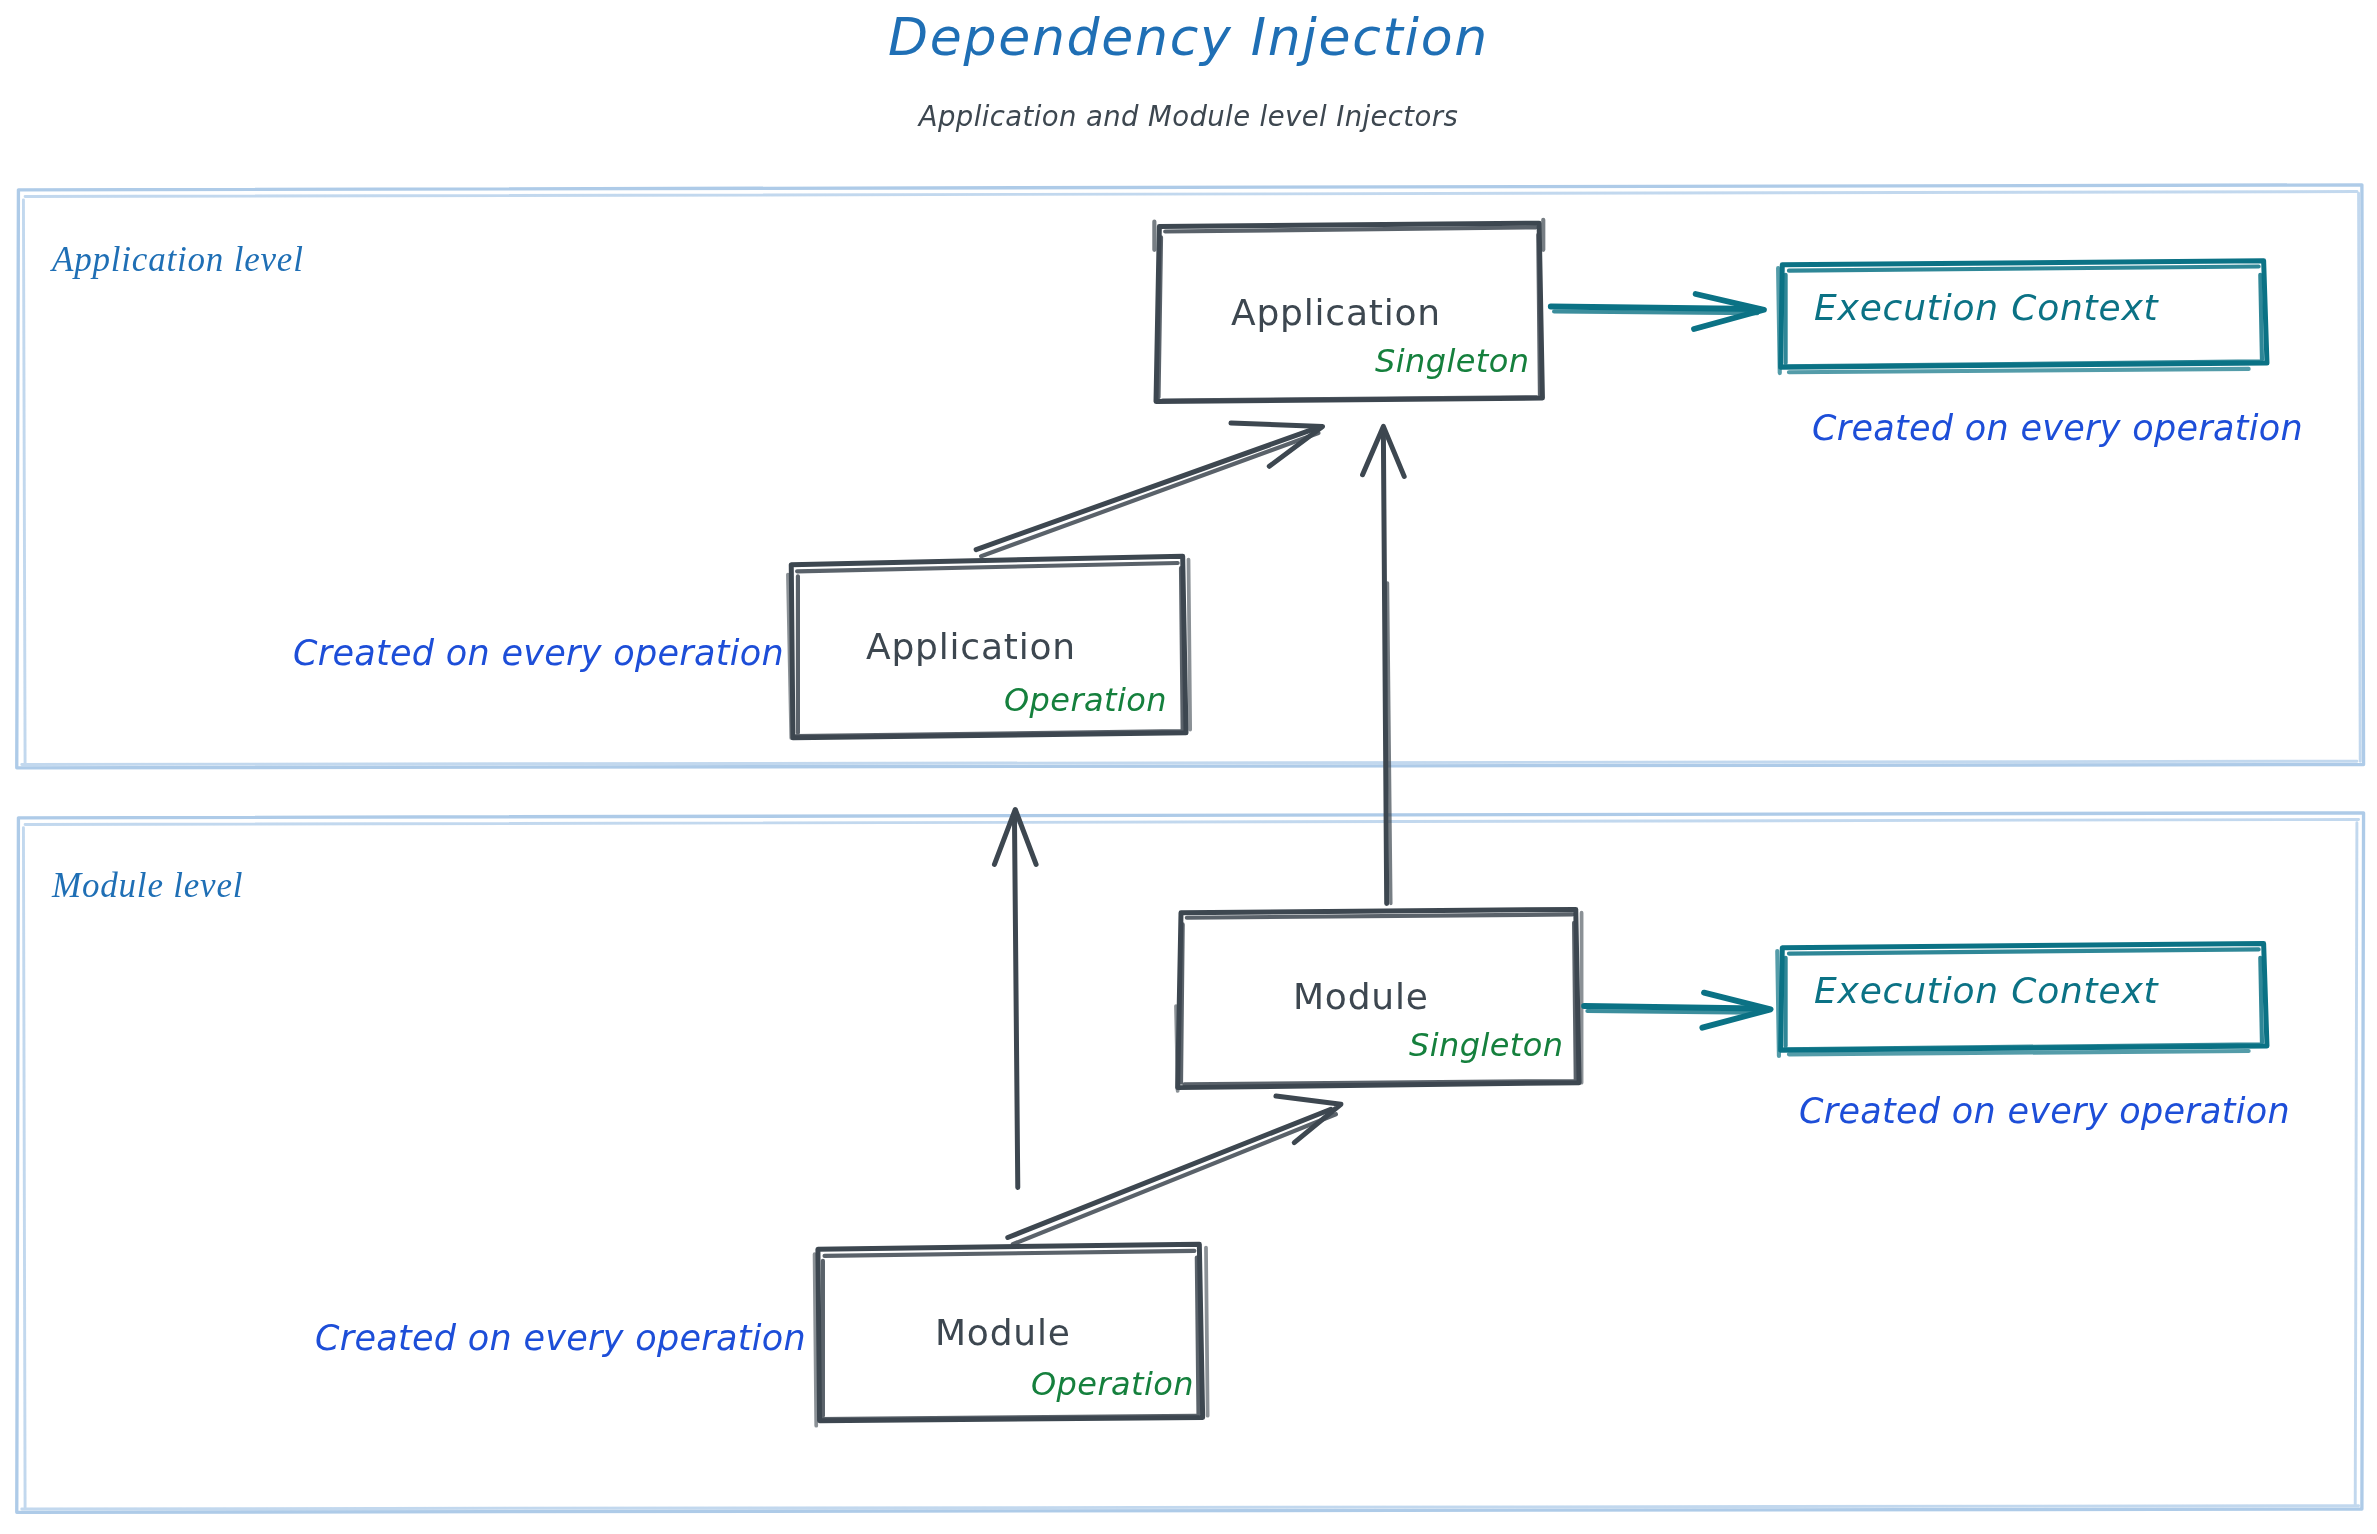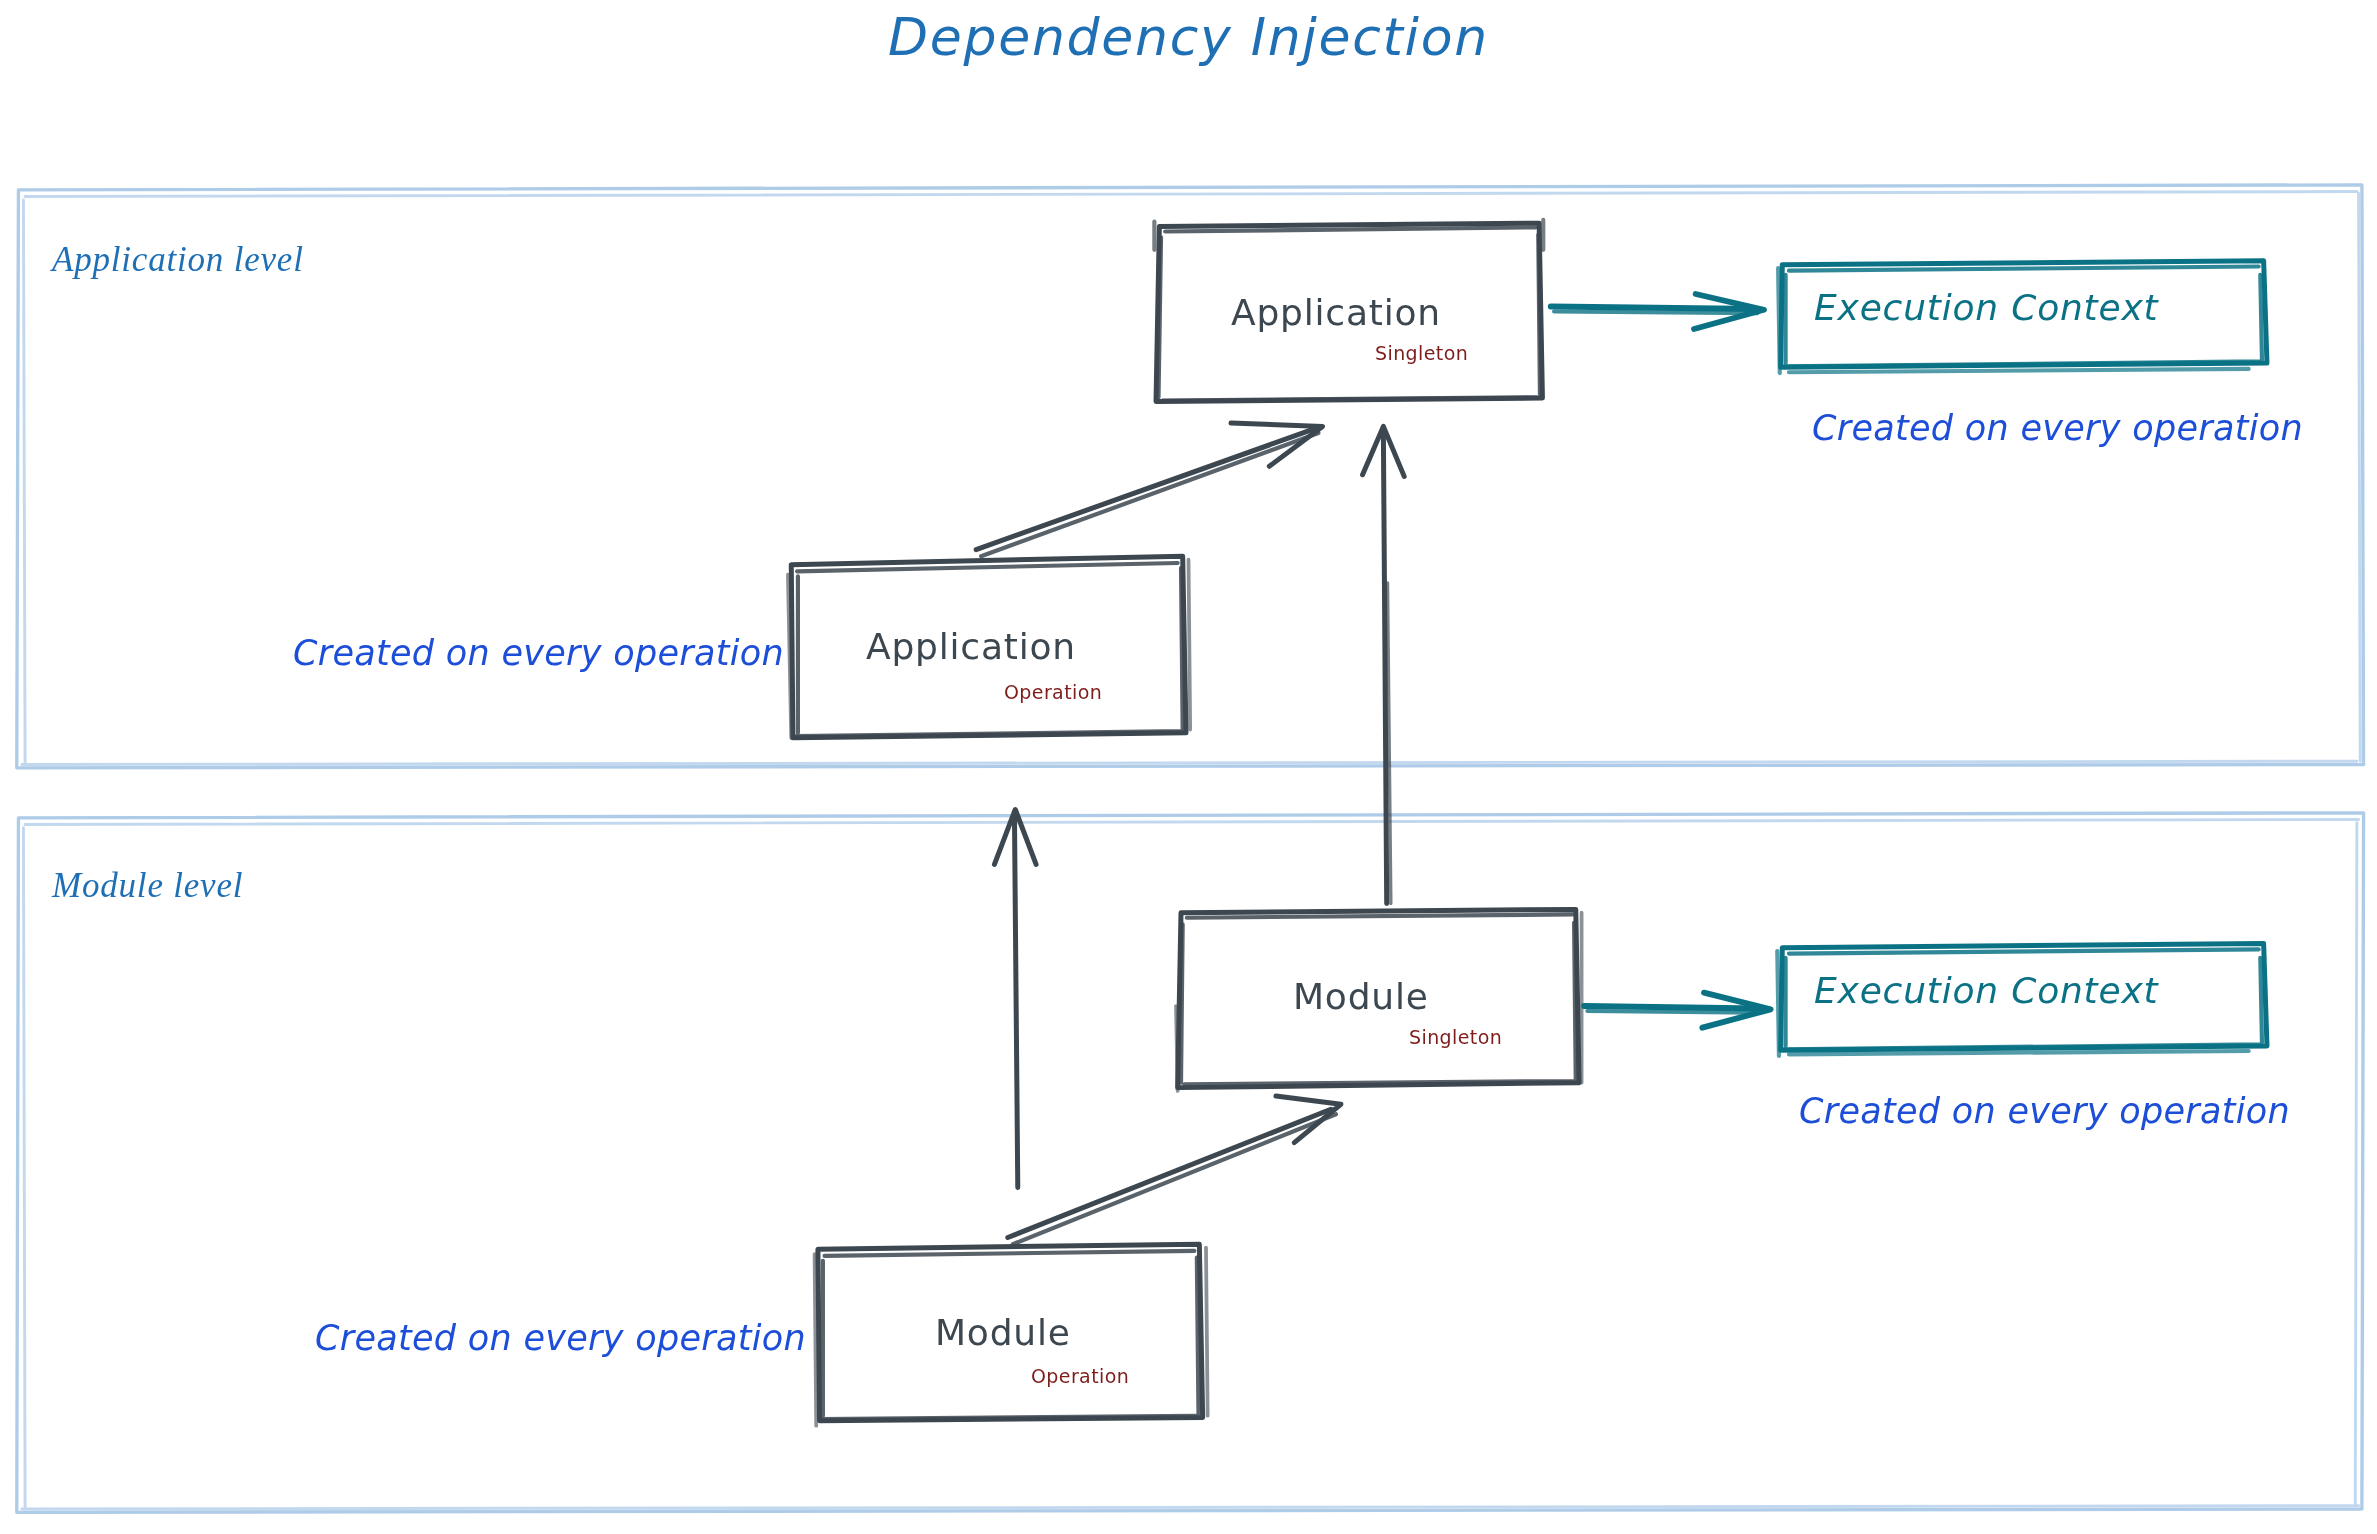--- a/index.html
+++ b/index.html
@@ -66,22 +66,23 @@
   #lane1-label { left: 52px; top: 240px; }
   #lane2-label { left: 52px; top: 866px; }
 
   
   .node-title {
     font-size: 36px;
     color: #3d4750;
     letter-spacing: 0.8px;
   }
   .node-scope {
-    font-size: 19px;
-    color: #7f1d1d;
+    font-size: 32px;
+    font-style: italic;
+    color: #15803d;
     letter-spacing: 0.4px;
   }
   .ctx-title {
     font-size: 36px;
     font-style: italic;
     color: #0b7285;
     letter-spacing: 0.8px;
   }
   .caption {
     font-size: 35px;
@@ -112,20 +113,21 @@
   #cap-ctx2 { left: 1799px; top: 1091px; }
   #cap-appop { left: 293px; top: 633px; }
   #cap-modop { left: 315px; top: 1318px; }
 </style>
 </head>
 <body>
 
 <div id="stage">
 
   <div class="txt title">Dependency Injection</div>
+  <div class="txt subtitle">Application and Module level Injectors</div>
 
   <svg class="layer" viewBox="0 0 2854 1842">
 
     <g>
       <path d="M 22 228 L 2836 222 L 2838 918 L 20 922 Z" fill="none" stroke="#aecbe8" stroke-width="4" stroke-linejoin="round"></path>
       <path d="M 30 236 L 2830 230 M 2832 232 L 2834 914 M 28 240 L 30 916 M 26 918 L 2830 914" fill="none" stroke="#aecbe8" stroke-width="3.5" stroke-linecap="round" opacity="0.75"></path>
     </g>
 
     <g>
       <path d="M 22 982 L 2838 976 L 2836 1812 L 20 1816 Z" fill="none" stroke="#aecbe8" stroke-width="4" stroke-linejoin="round"></path>

